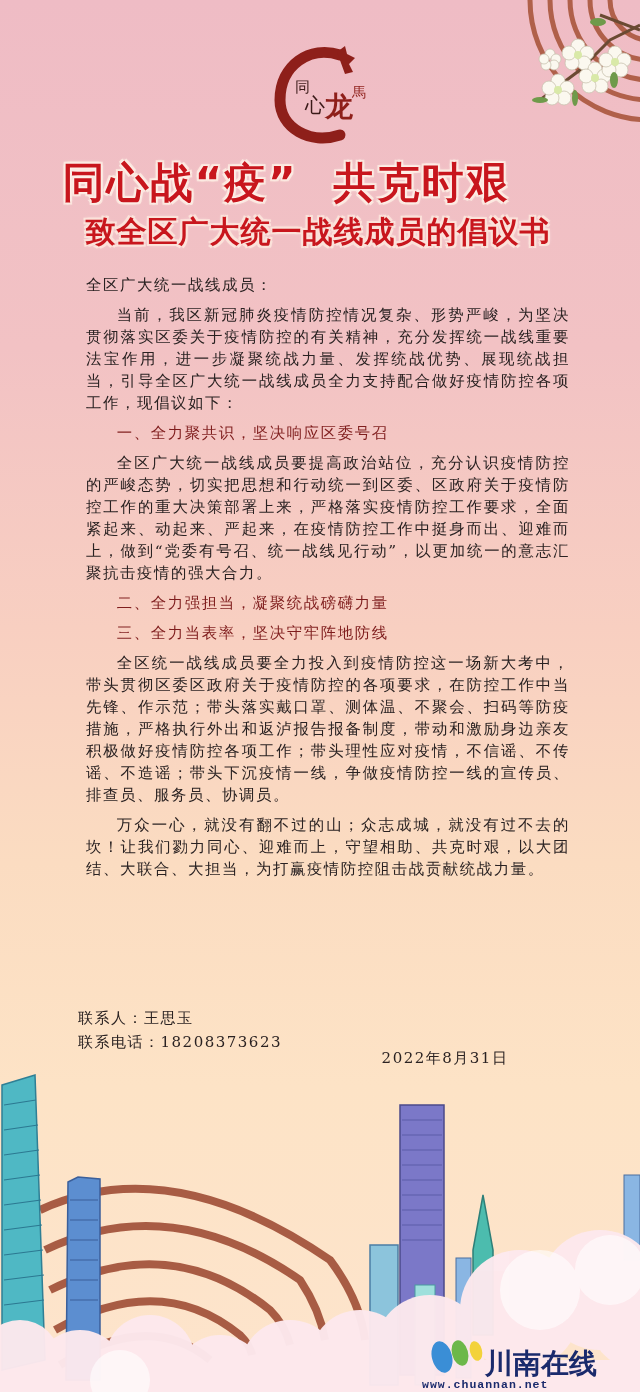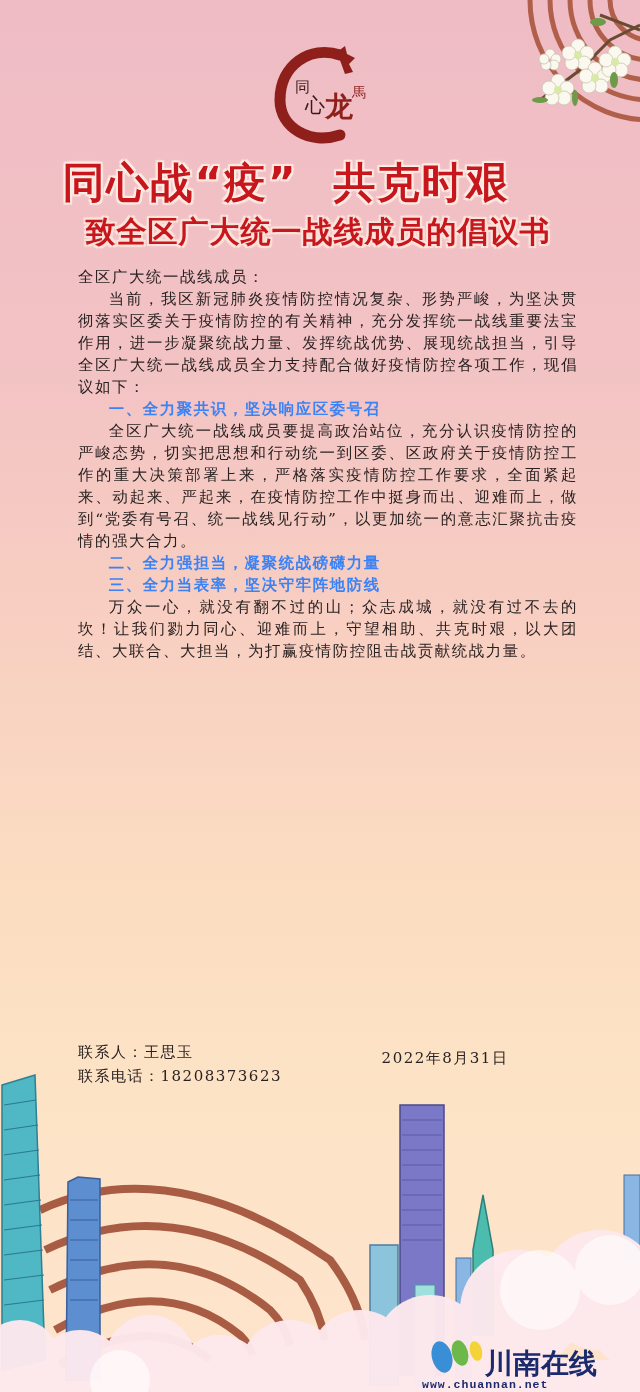--- a/index.html
+++ b/index.html
@@ -14,24 +14,24 @@
     font-size:42px; font-weight:bold; color:#c8161d; letter-spacing:2px;
     font-family:"DejaVu Sans","Liberation Sans",sans-serif;
     text-shadow: 0 0 3px #fff3ec, 0 0 3px #fff3ec, 0 0 4px #fff3ec, 2px 2px 0 #fbe2da, -2px -2px 0 #fbe2da, 2px -2px 0 #fbe2da, -2px 2px 0 #fbe2da; }
   .title1 .gap { display:inline-block; width:36px; }
   .title2 { position:absolute; left:0; width:636px; top:212px; text-align:center;
     font-size:30px; font-weight:bold; color:#c8161d; letter-spacing:1px;
     font-family:"DejaVu Sans","Liberation Sans",sans-serif;
     text-shadow: 2px 2px 0 #fbe2da, -2px -2px 0 #fbe2da, 2px -2px 0 #fbe2da, -2px 2px 0 #fbe2da, 0 0 4px #fff; }
   .letter { position:absolute; left:78px; top:266px; width:500px; color:#2a2222;
     font-size:15.4px; line-height:22px; letter-spacing:1.6px; text-align:justify; }
-  .letter p { margin:0; }
+  .letter p { margin:8px; }
   .indent { text-indent:2em; }
-  .heading { color:#3b82f6; font-weight:bold; text-indent:2em; }
-  .contact { position:absolute; left:78px; top:1040px; font-size:15px; line-height:24px; color:#2a2222; letter-spacing:1.5px; }
+  .heading { color:#7f1d1d; font-weight:normal; text-indent:2em; }
+  .contact { position:absolute; left:78px; top:1006px; font-size:15px; line-height:24px; color:#2a2222; letter-spacing:1.5px; }
   .signer { position:absolute; left:300px; width:290px; top:1046px; text-align:center; font-size:15px; line-height:24px; color:#2a2222; letter-spacing:1.5px; }
   .city { left:0; top:1060px; width:640px; height:332px; }
   .watermark { position:absolute; left:420px; top:1335px; width:170px; height:50px; }
   .wm-text { position:absolute; left:485px; top:1345px; font-size:28px; font-weight:bold; color:#1a2a6c;
     font-family:"DejaVu Sans","Liberation Sans",sans-serif; }
   .wm-url { position:absolute; left:422px; top:1378px; font-size:11.5px; color:#1a2a6c; letter-spacing:1px;
     font-family:Liberation Mono, monospace; font-weight:bold; }
 </style>
 </head>
 <body>
@@ -116,20 +116,21 @@
 </div>
 <div class="title2">致全区广大统一战线成员的倡议书</div>
 
 <div class="letter">
   <p>全区广大统一战线成员：</p>
   <p class="indent">当前，我区新冠肺炎疫情防控情况复杂、形势严峻，为坚决贯彻落实区委关于疫情防控的有关精神，充分发挥统一战线重要法宝作用，进一步凝聚统战力量、发挥统战优势、展现统战担当，引导全区广大统一战线成员全力支持配合做好疫情防控各项工作，现倡议如下：</p>
   <p class="heading">一、全力聚共识，坚决响应区委号召</p>
   <p class="indent">全区广大统一战线成员要提高政治站位，充分认识疫情防控的严峻态势，切实把思想和行动统一到区委、区政府关于疫情防控工作的重大决策部署上来，严格落实疫情防控工作要求，全面紧起来、动起来、严起来，在疫情防控工作中挺身而出、迎难而上，做到“党委有号召、统一战线见行动”，以更加统一的意志汇聚抗击疫情的强大合力。</p>
   <p class="heading">二、全力强担当，凝聚统战磅礴力量</p>
   <p class="heading">三、全力当表率，坚决守牢阵地防线</p>
+  <p class="indent">全区统一战线成员要全力投入到疫情防控这一场新大考中，带头贯彻区委区政府关于疫情防控的各项要求，在防控工作中当先锋、作示范；带头落实戴口罩、测体温、不聚会、扫码等防疫措施，严格执行外出和返泸报告报备制度，带动和激励身边亲友积极做好疫情防控各项工作；带头理性应对疫情，不信谣、不传谣、不造谣；带头下沉疫情一线，争做疫情防控一线的宣传员、排查员、服务员、协调员。</p>
   <p class="indent">万众一心，就没有翻不过的山；众志成城，就没有过不去的坎！让我们勠力同心、迎难而上，守望相助、共克时艰，以大团结、大联合、大担当，为打赢疫情防控阻击战贡献统战力量。</p>
 </div>
 
 <div class="contact">
   <div>联系人：王思玉</div>
   <div>联系电话：18208373623</div>
 </div>
 
 <div class="signer">
   <div>2022年8月31日</div>

